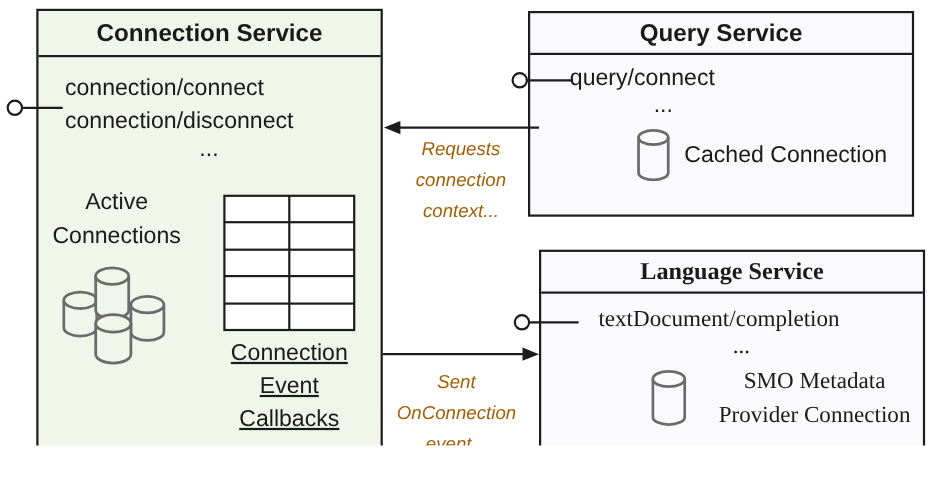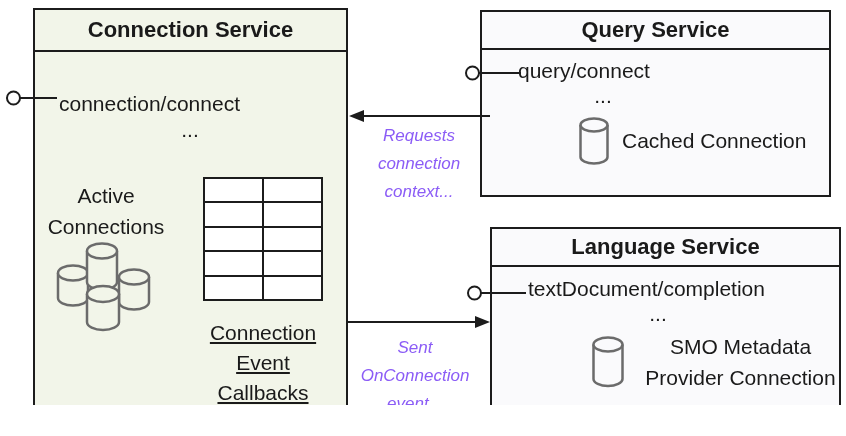--- a/index.html
+++ b/index.html
@@ -19,27 +19,27 @@
     position:absolute;background:var(--service-box-fill);
     border:2px solid var(--border-color);box-sizing:border-box;
   }
   .box.green{background:var(--connection-box-fill);}
   .box-header{
     border-bottom:2px solid var(--border-color);
     display:flex;align-items:center;justify-content:center;
     font-weight:bold;font-size:22px;
   }
   .abs{position:absolute;}
-  .method{font-size:21px;line-height:30px;white-space:nowrap;margin-top:24px;}
+  .method{font-size:21px;line-height:30px;white-space:nowrap;}
   .method-sm{font-size:21px;line-height:28px;white-space:nowrap;}
   .ellipsis-line{text-align:center;line-height:22px;font-size:21px;}
-  .center-label{text-align:center;font-size:21px;line-height:31px;margin-top:12px;}
+  .center-label{text-align:center;font-size:21px;line-height:31px;}
   .arrow-label{
     position:absolute;text-align:center;font-style:italic;
-    font-size:17px;line-height:28px;color:#8b5cf6;
+    font-size:17px;line-height:28px;color:#a16207;
   }
   .icon-row{position:absolute;display:flex;align-items:center;margin-left:42px;}
   .icon-row .lbl{font-size:21px;}
   .callback-table{
     position:absolute;display:grid;
     grid-template-columns:1fr 1fr;grid-template-rows:repeat(5,1fr);
     background:var(--border-color);gap:2px;padding:2px;box-sizing:border-box;
   }
   .callback-table .cell{background:#ffffff;}
   svg.overlay{position:absolute;left:0;top:0;pointer-events:none;z-index:5;}
@@ -53,20 +53,21 @@
 </head>
 <body>
 
 <div class="canvas">
 
   <div class="box green" style="left:33px;top:8px;width:315px;height:415px;">
     <div class="box-header" style="height:40px;">Connection Service</div>
 
     <div class="abs" style="left:24px;top:55px;width:262px;">
       <div class="method">connection/connect</div>
+      <div class="method">connection/disconnect</div>
       <div class="ellipsis-line">...</div>
     </div>
 
     <div class="abs center-label" style="left:0px;top:158px;width:142px;">Active Connections</div>
 
     <svg class="abs" style="left:20px;top:230px;" width="100" height="100" viewBox="0 0 100 100">
       <g class="cyl cyl-green">
         <path d="M3,33 V58 A15,7.5 0 0 0 33,58 V33"></path>
           <ellipse cx="18" cy="33" rx="15" ry="7.5"></ellipse>
       </g>
@@ -112,24 +113,24 @@
       <svg width="30" height="48" viewBox="0 0 30 48">
         <g class="cyl cyl-white">
           <path d="M1.5,8 V40 A13.5,6.5 0 0 0 28.5,40 V8"></path>
           <ellipse cx="15" cy="8" rx="13.5" ry="6.5"></ellipse>
         </g>
       </svg>
       <span class="lbl">Cached Connection</span>
     </div>
   </div>
 
-  <div class="box" style="left:490px;top:227px;width:351px;height:198px;">
+  <div class="box" style="left:490px;top:227px;width:351px;height:198px;font-family:Liberation Serif, serif;">
     <div class="box-header" style="height:36px;">Language Service</div>
 
-    <div class="abs" style="left:36px;top:46px;width:260px;">
+    <div class="abs" style="left:52px;top:46px;width:260px;">
       <div class="method-sm">textDocument/completion</div>
       <div class="ellipsis-line">...</div>
     </div>
 
     <div class="icon-row" style="left:58px;top:102px;gap:14px;justify-content:space-between;">
       <svg width="32" height="52" viewBox="0 0 32 52">
         <g class="cyl cyl-white">
           <path d="M1.5,8.5 V43 A14.5,7 0 0 0 30.5,43 V8.5"></path>
           <ellipse cx="16" cy="8.5" rx="14.5" ry="7"></ellipse>
         </g>

